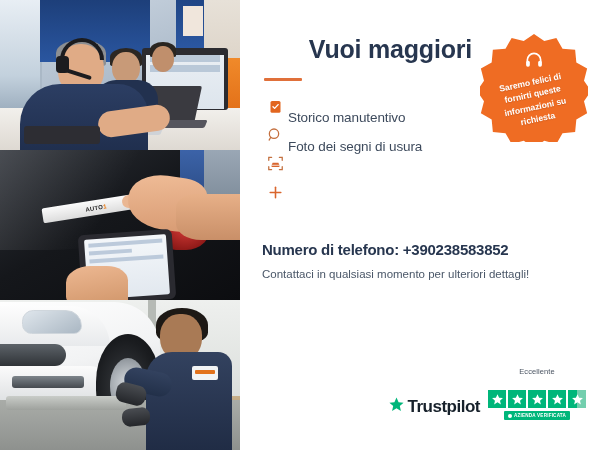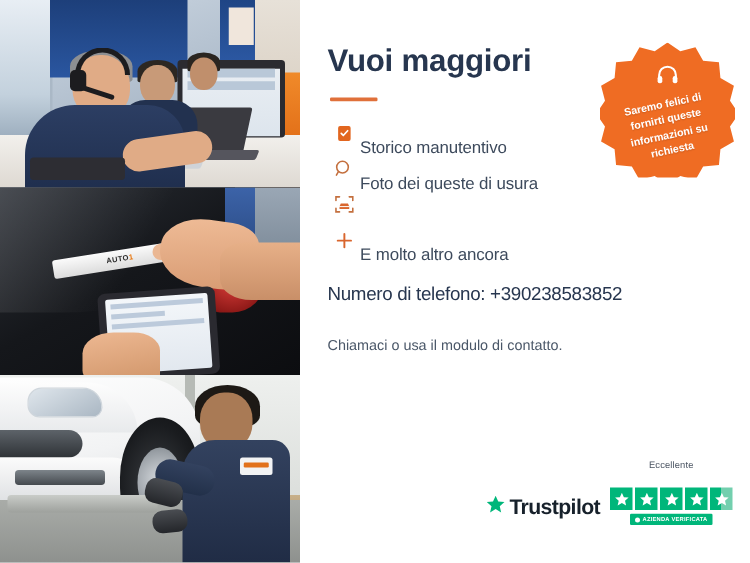--- a/index.html
+++ b/index.html
@@ -309,20 +309,21 @@
     background:#ffffff;
     padding: 34px 22px 0 22px;
   }
   .headline {
     font-size: 25px;
     line-height: 1.22;
     font-weight: 700;
     color:#27364f;
     letter-spacing:-0.2px;
     max-width: 210px;
+    text-align: right;
   }
   .rule {
     width: 38px; height: 3px;
     background:#e0703a;
     margin: 13px 0 12px 2px;
     border-radius:1px;
   }
 
   
   .badge {
@@ -370,23 +371,23 @@
   }
   .feat .flabel {
     font-size: 13.5px;
     color:#3d4a5c;
     letter-spacing:-0.1px;
     margin-top:22px;
   }
 
   
   .phone {
-    margin-top: 20px;
+    margin-top: 34px;
     font-size: 15px;
-    font-weight: 400;
+    font-weight: 700;
     color:#27364f;
     letter-spacing:-0.25px;
   }
   .sub {
     margin-top: 8px;
     font-size: 11.5px;
     line-height: 1.55;
     color:#4a5768;
   }
 
@@ -548,21 +549,21 @@
       </div>
 
 
       <div class="feat">
         <span class="ficon">
           <svg width="16" height="16" viewBox="0 0 24 24" fill="none" stroke="#c4703f" stroke-width="1.9" stroke-linecap="round">
             <circle cx="10.5" cy="10" r="7"></circle>
             <path d="M5.6 15.4L3.2 19.6"></path>
           </svg>
         </span>
-        <span class="flabel">Foto dei queste di usura</span>
+        <span class="flabel">Foto dei segni di usura</span>
       </div>
 
       <div class="feat">
         <span class="ficon">
           <svg width="17" height="17" viewBox="0 0 24 24" fill="none" stroke="#c4703f" stroke-width="1.8" stroke-linecap="round">
             <path d="M2.5 7.5V3.5h4"></path>
               <path d="M17.5 3.5h4v4"></path>
             <path d="M21.5 16.5v4h-4"></path>
               <path d="M6.5 20.5h-4v-4"></path>
             <path d="M6.5 14.5l1.4-3.4h8.2l1.4 3.4v2.6H6.5z" fill="#d9662e" stroke="none"></path>
@@ -571,30 +572,28 @@
         </span>
       </div>
 
       <div class="feat">
         <span class="ficon">
           <svg width="17" height="17" viewBox="0 0 24 24" fill="none" stroke="#d9662e" stroke-width="2.2" stroke-linecap="round">
             <path d="M12 4.5v15"></path>
               <path d="M4.5 12h15"></path>
           </svg>
         </span>
-        <span class="flabel">E molto altro ancora</span>
       </div>
 
     </div>
 
     <div class="phone">Numero di telefono: +390238583852</div>
 
     <div class="sub">
-      <br>
-      <span>Chiamaci o usa il modulo di contatto.</span>
+      <span>Contattaci in qualsiasi momento per ulteriori dettagli!</span><br>
     </div>
 
     <div class="tp">
       <div class="tp-logo">
         <span>
           <svg width="17" height="17" viewBox="0 0 24 24">
             <path d="M12 2.2l2.95 6.6 7.05.6-5.35 4.7 1.6 7-6.25-3.8-6.25 3.8 1.6-7L2 9.4l7.05-.6z" fill="#00b67a"></path>
           </svg>
         </span>
         <span class="tpname">Trustpilot</span>

